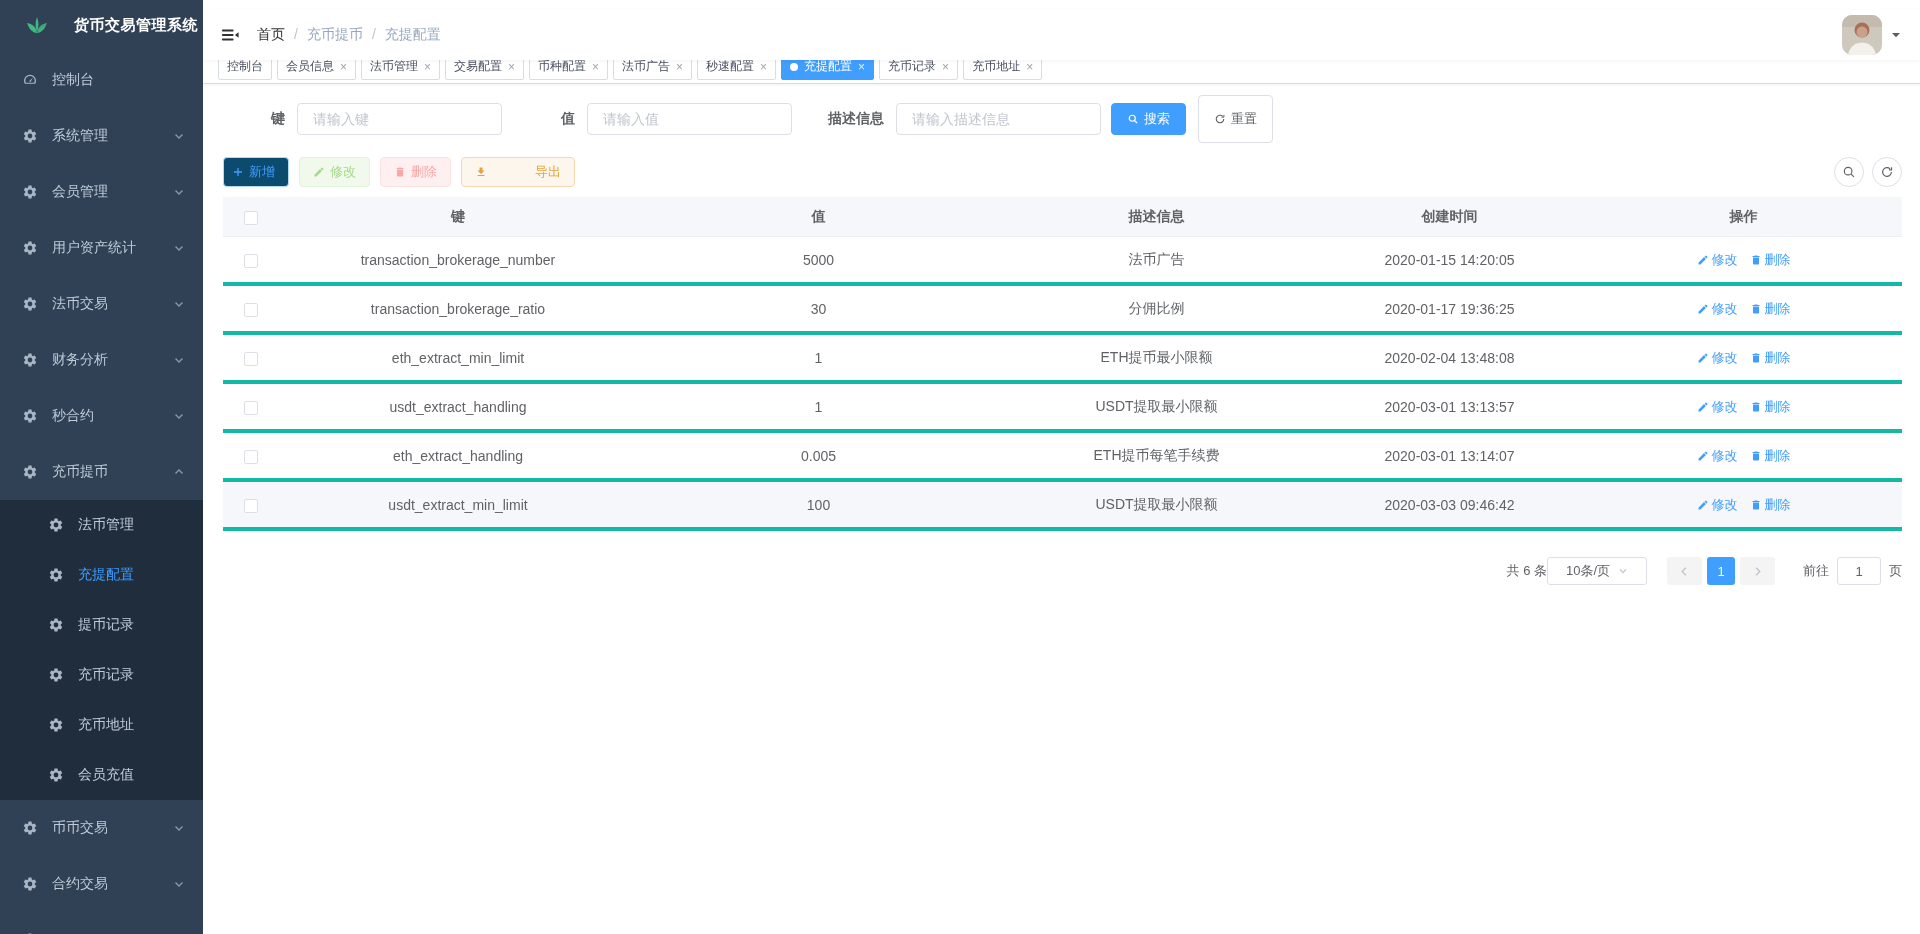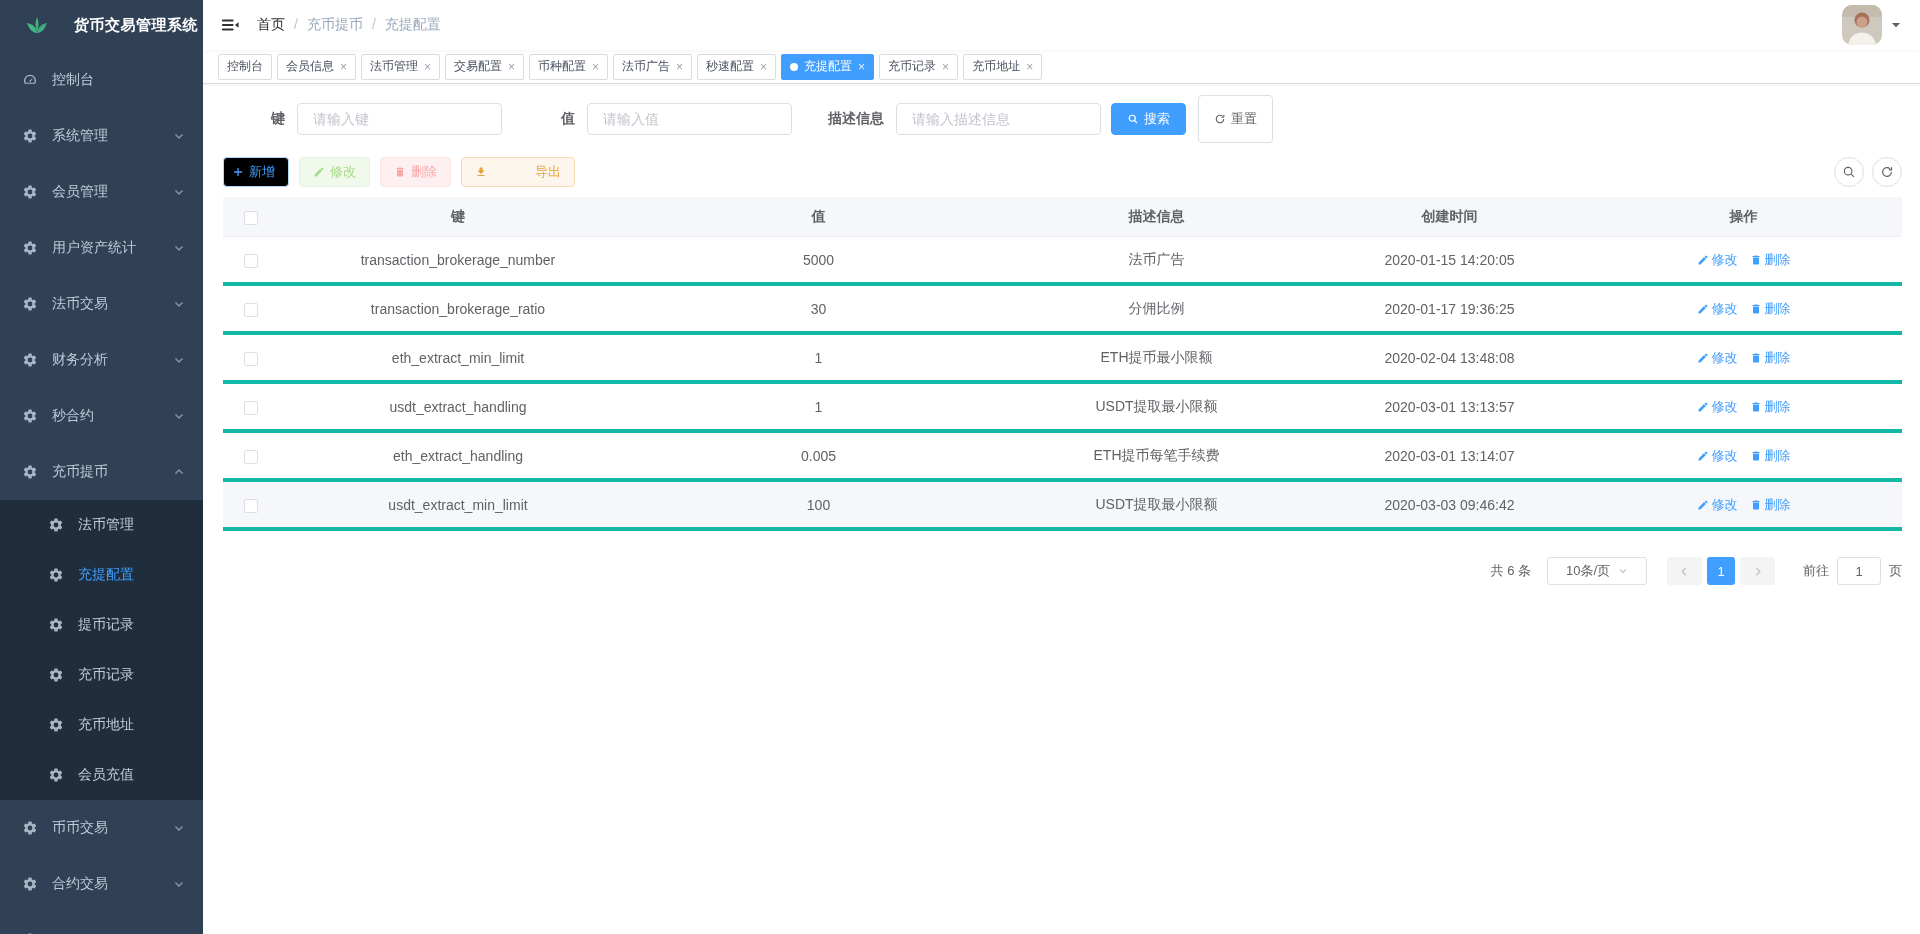--- a/index.html
+++ b/index.html
@@ -17,21 +17,21 @@
   .menu-item .mi-icon { width:16px; height:16px; color:#aab6c5; flex:none; display:flex; align-items:center; }
   .menu-item .mi-icon svg { width:16px; height:16px; }
   .menu-item .mi-label { margin-left:14px; flex:1; white-space:nowrap; }
   .menu-item .mi-chevron { width:12px; height:12px; color:#8a99ad; display:flex; }
   .menu-item .mi-chevron svg { width:12px; height:12px; }
   .submenu { list-style:none; background:#1f2d3d; }
   .submenu .menu-item { height:50px; padding-left:48px; }
   .submenu .menu-item.active .mi-label { color:#409eff; }
 
   
-  .navbar { position:absolute; left:203px; top:0; right:0; height:50px; background:#fff;
+  .navbar { position:absolute; left:203px; top:10px; right:0; height:50px; background:#fff;
     display:flex; align-items:center; box-shadow:0 1px 4px rgba(0,21,41,.05); z-index:4; }
   .hamburger { margin-left:18px; width:20px; height:20px; display:flex; align-items:center; cursor:pointer; }
   .breadcrumb { margin-left:16px; display:flex; align-items:center; font-size:14px; }
   .crumb { color:#97a8be; }
   .crumb.first { color:#303133; }
   .crumb + .crumb::before { content:"/"; color:#c0c4cc; margin:0 9px; }
   .nav-right { margin-left:auto; display:flex; align-items:center; margin-right:18px; gap:8px; }
   .avatar { width:40px; height:40px; border-radius:10px; overflow:hidden; cursor:pointer; flex:none; }
   .caret { width:12px; height:12px; display:flex; cursor:pointer; }
 
@@ -61,21 +61,21 @@
   .f-group + .f-group { margin-left:24px; }
   .btn { display:inline-flex; align-items:center; justify-content:center; gap:5px;
     border-radius:4px; font-size:13px; cursor:pointer; border:1px solid transparent; }
   .btn svg { width:12px; height:12px; }
   .btn-search { height:32px; padding:0 15px; background:#409eff; border-color:#409eff;
     color:#fff; margin-left:10px; }
   .btn-reset { height:48px; padding:0 15px; background:#fff; border-color:#dcdfe6; color:#606266; margin-left:12px; }
 
   .toolbar-row { margin-top:22px; display:flex; align-items:center; }
   .tb-btn { height:30px; padding:0 13px; margin-right:10px; }
-  .btn-add { background:#000000; border-color:#b3d8ff; color:#409eff;padding-left:8px; }
+  .btn-add { background:#0c4a6e; border-color:#b3d8ff; color:#409eff;padding-left:8px; }
   .btn-edit { background:#f0f9eb; border-color:#e1f3d8; color:#a4da89; cursor:not-allowed; }
   .btn-del { background:#fef0f0; border-color:#fde2e2; color:#f9a7a7; cursor:not-allowed; }
   .btn-export { background:#fdf6ec; border-color:#f5dab1; color:#e6a23c;gap:48px; }
   .tool-circles { margin-left:auto; display:flex; gap:8px; }
   .circle-btn { width:30px; height:30px; border-radius:50%; border:1px solid #dcdfe6;
     background:#fff; display:flex; align-items:center; justify-content:center;
     color:#606266; cursor:pointer; }
   .circle-btn svg { width:14px; height:14px; }
 
   
@@ -89,21 +89,21 @@
   .checkbox { display:inline-block; width:14px; height:14px; border:1px solid #dcdfe6;
     border-radius:2px; background:#fff; cursor:pointer; vertical-align:middle; }
   .op-cell { display:flex; justify-content:center; gap:12px; }
   .op-link { display:inline-flex; align-items:center; gap:3px; color:#409eff;
     font-size:13px; cursor:pointer; }
   .op-link svg { width:12px; height:12px; }
 
   
   .pager { margin-top:26px; display:flex; justify-content:flex-end; align-items:center;
     font-size:13px; color:#606266; }
-  .pg-total { margin-right:16px; }
+  .pg-total { }
   .pg-size { width:100px; height:28px; border:1px solid #dcdfe6; border-radius:3px;
     display:flex; align-items:center; justify-content:center; gap:8px; color:#606266;
     cursor:pointer; margin-right:20px; }
   .pg-size svg { width:10px; height:10px; color:#c0c4cc; }
   .pg-arrow { width:35px; height:28px; border-radius:3px; background:#f4f4f5;
     color:#c0c4cc; display:flex; align-items:center; justify-content:center; cursor:pointer; }
   .pg-arrow svg { width:11px; height:11px; }
   .pg-page { min-width:28px; height:28px; border-radius:3px; background:#409eff; color:#fff;
     display:flex; align-items:center; justify-content:center; margin:0 5px;
     font-weight:500; cursor:pointer; }

